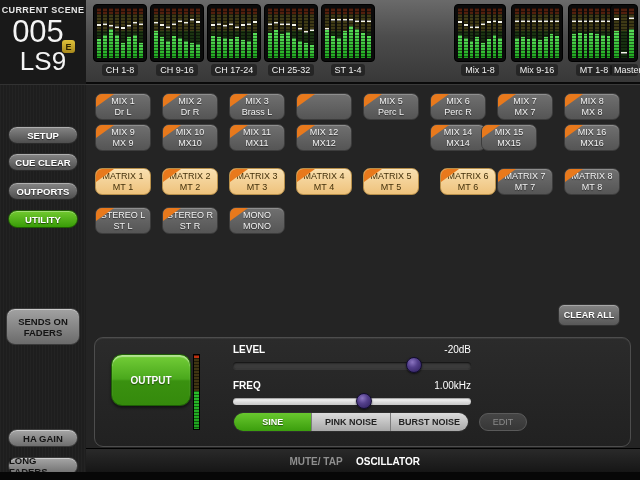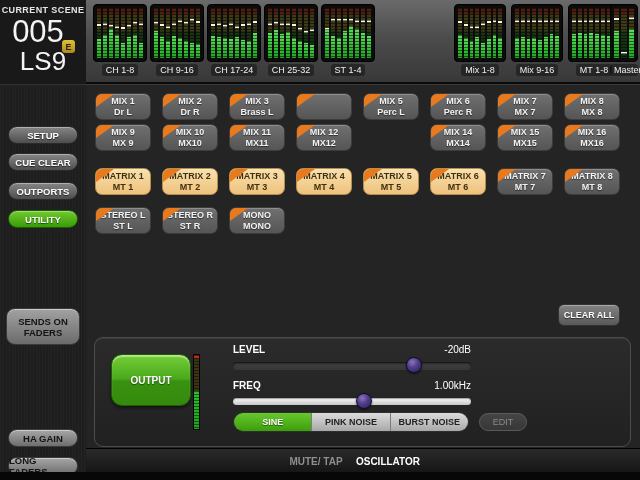--- a/index.html
+++ b/index.html
@@ -50,21 +50,21 @@
     box-shadow:inset 0 1px 0 rgba(255,255,255,.45); color:#141414; font-size:9.5px; font-weight:bold;
     display:flex; align-items:center; justify-content:center; cursor:pointer; }
 
   
   .main { position:absolute; left:86px; top:84px; width:554px; height:364px; background:#242424;
     border-top:1px solid #3a3a3a; }
   .bus-btn { position:absolute; width:56px; height:27px; border-radius:7px; overflow:hidden;
     background:linear-gradient(180deg,#707070,#555555); border:1px solid #3c3c3c;
     box-shadow:inset 0 1px 0 rgba(255,255,255,.22); color:#f2f2f2; cursor:pointer;
     display:flex; flex-direction:column; align-items:center; justify-content:center;
-    font-size:9px; font-weight:bold; line-height:11px; text-shadow:0 1px 1px rgba(0,0,0,.55); }
+    font-size:9px; font-weight:normal; line-height:11px; text-shadow:0 1px 1px rgba(0,0,0,.55); }
   .bus-btn.selected { background:linear-gradient(180deg,#f9e0b0,#eec27c); border-color:#b78f4a;
     color:#42300b; text-shadow:none; }
   .bus-btn .wedge { position:absolute; left:0; top:0; width:18px; height:13px; background:#e8791c;
     clip-path:polygon(0 0,100% 0,0 100%); }
   .clear-all { position:absolute; left:472px; top:219px; width:62px; height:22px; border-radius:6px;
     background:linear-gradient(180deg,#838383,#585858); border:1px solid #333;
     box-shadow:inset 0 1px 0 rgba(255,255,255,.3); color:#fff; font-size:9px; font-weight:bold;
     display:flex; align-items:center; justify-content:center; text-shadow:0 1px 1px rgba(0,0,0,.6); cursor:pointer; }
 
   
@@ -599,21 +599,21 @@
       <div class="bus-btn" style="left: 210px; top: 39px;">
         <span class="wedge"></span>
         <div>MIX 12</div>
         <div>MX12</div>
       </div>
       <div class="bus-btn" style="left: 344px; top: 39px;">
         <span class="wedge"></span>
         <div>MIX 14</div>
         <div>MX14</div>
       </div>
-      <div class="bus-btn" style="left: 411px; top: 39px;">
+      <div class="bus-btn" style="left: 395px; top: 39px;">
         <span class="wedge"></span>
         <div>MIX 15</div>
         <div>MX15</div>
       </div>
       <div class="bus-btn" style="left: 478px; top: 39px;">
         <span class="wedge"></span>
         <div>MIX 16</div>
         <div>MX16</div>
       </div>
       <div class="bus-btn selected" style="left: 9px; top: 83px;">
@@ -634,21 +634,21 @@
       <div class="bus-btn selected" style="left: 210px; top: 83px;">
         <span class="wedge"></span>
         <div>MATRIX 4</div>
         <div>MT 4</div>
       </div>
       <div class="bus-btn selected" style="left: 277px; top: 83px;">
         <span class="wedge"></span>
         <div>MATRIX 5</div>
         <div>MT 5</div>
       </div>
-      <div class="bus-btn selected" style="left: 344px; top: 83px;">
+      <div class="bus-btn selected" style="left: 354px; top: 83px;">
         <span class="wedge"></span>
         <div>MATRIX 6</div>
         <div>MT 6</div>
       </div>
       <div class="bus-btn" style="left: 411px; top: 83px;">
         <span class="wedge"></span>
         <div>MATRIX 7</div>
         <div>MT 7</div>
       </div>
       <div class="bus-btn" style="left: 478px; top: 83px;">

